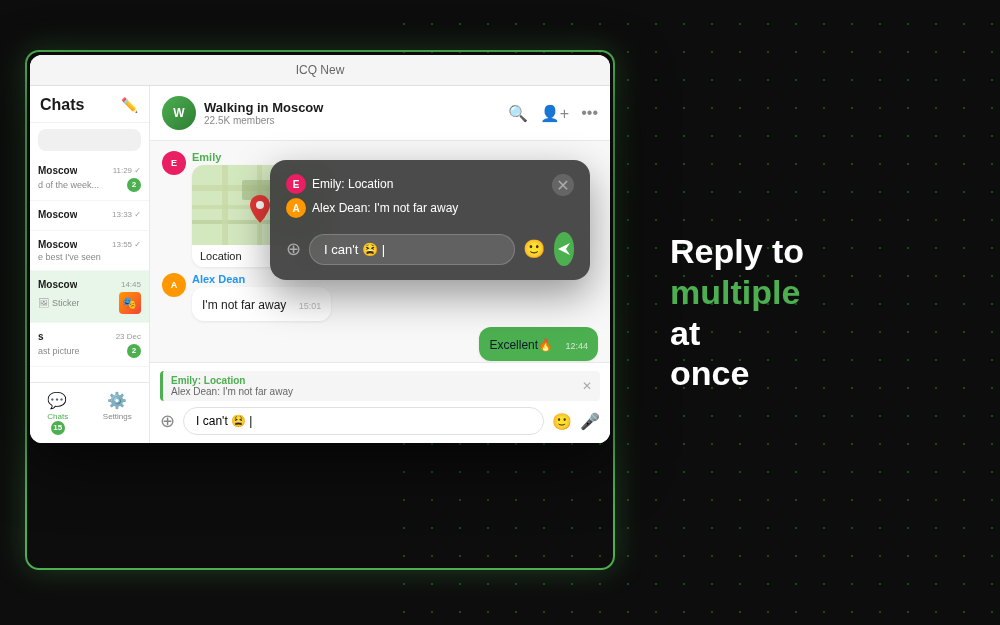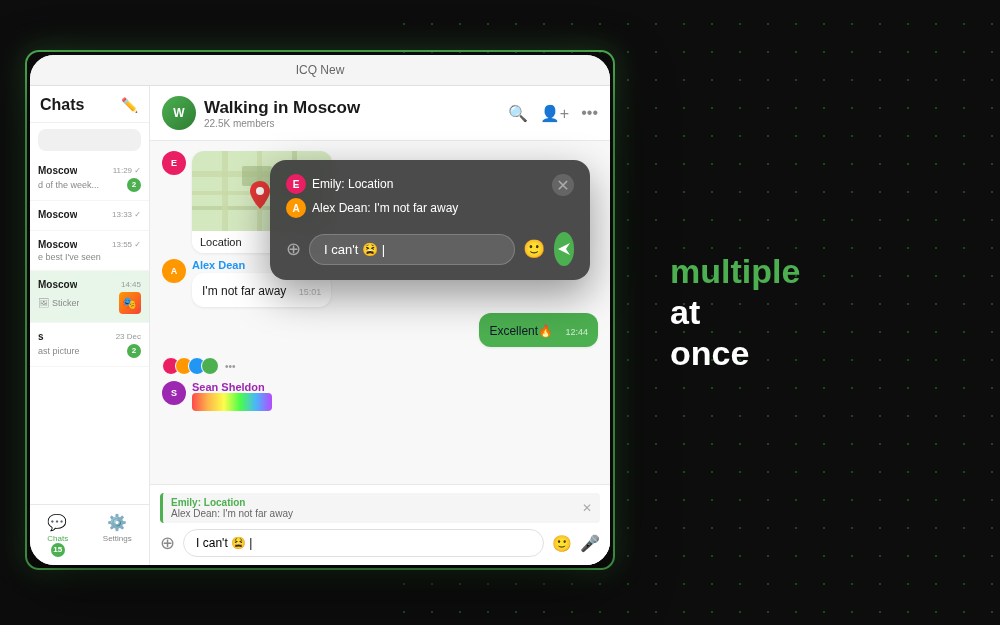--- a/index.html
+++ b/index.html
@@ -22,23 +22,23 @@
       background-size: 28px 28px;
       background-position: 10px 10px;
     }
 
     
     .app-window {
       position: absolute;
       top: 55px;
       left: 30px;
       width: 580px;
-      height: 510px;
+      height: 388px;
       background: #ffffff;
-      border-radius: 24px;
+      border-radius: 12px;
       box-shadow: 0 20px 60px rgba(0,0,0,0.6);
       overflow: hidden;
       display: flex;
       flex-direction: column;
     }
 
     
     .title-bar {
       background: #f5f5f5;
       text-align: center;
@@ -214,21 +214,21 @@
       font-size: 12px;
       font-weight: bold;
       flex-shrink: 0;
     }
 
     .chat-header-info {
       flex: 1;
     }
 
     .chat-header-name {
-      font-size: 17px;
+      font-size: 13px;
       font-weight: 600;
       color: #1a1a1a;
     }
 
     .chat-header-members {
       font-size: 10px;
       color: #888;
     }
 
     .chat-header-actions {
@@ -718,20 +718,21 @@
           <span>👤+</span>
           <span>•••</span>
         </div>
       </div>
 
       <div class="messages-area">
 
         <div class="message-row">
           <div class="message-avatar" style="background:#e91e63;">E</div>
           <div class="message-content">
+            <div class="sender-label">Emily</div>
             <div class="map-message">
 
               <div class="map-visual">
                 <svg width="140" height="80">
                   <rect width="140" height="80" fill="#d4e8c0"></rect>
                   <rect x="0" y="20" width="140" height="6" fill="#c8daa8" opacity="0.8"></rect>
                   <rect x="0" y="40" width="140" height="4" fill="#c8daa8" opacity="0.8"></rect>
                   <rect x="0" y="55" width="140" height="4" fill="#b8cc98" opacity="0.7"></rect>
                   <rect x="30" y="0" width="6" height="80" fill="#c8daa8" opacity="0.8"></rect>
                   <rect x="65" y="0" width="5" height="80" fill="#c8daa8" opacity="0.8"></rect>
@@ -837,19 +838,20 @@
     <div class="popup-send">
       <svg width="16" height="16" viewBox="0 0 16 16">
         <path d="M2 8 L14 2 L10 8 L14 14 Z" fill="white"></path>
       </svg>
     </div>
   </div>
 </div>
 
 <div class="right-panel">
   <div class="promo-text">
+    <div class="promo-line1">Reply to</div>
     <div class="promo-line2">multiple</div>
     <div class="promo-line4">
       <span>at</span>
     </div>
     <div class="promo-line5">once</div>
   </div>
 </div>
 
 </body></html>

